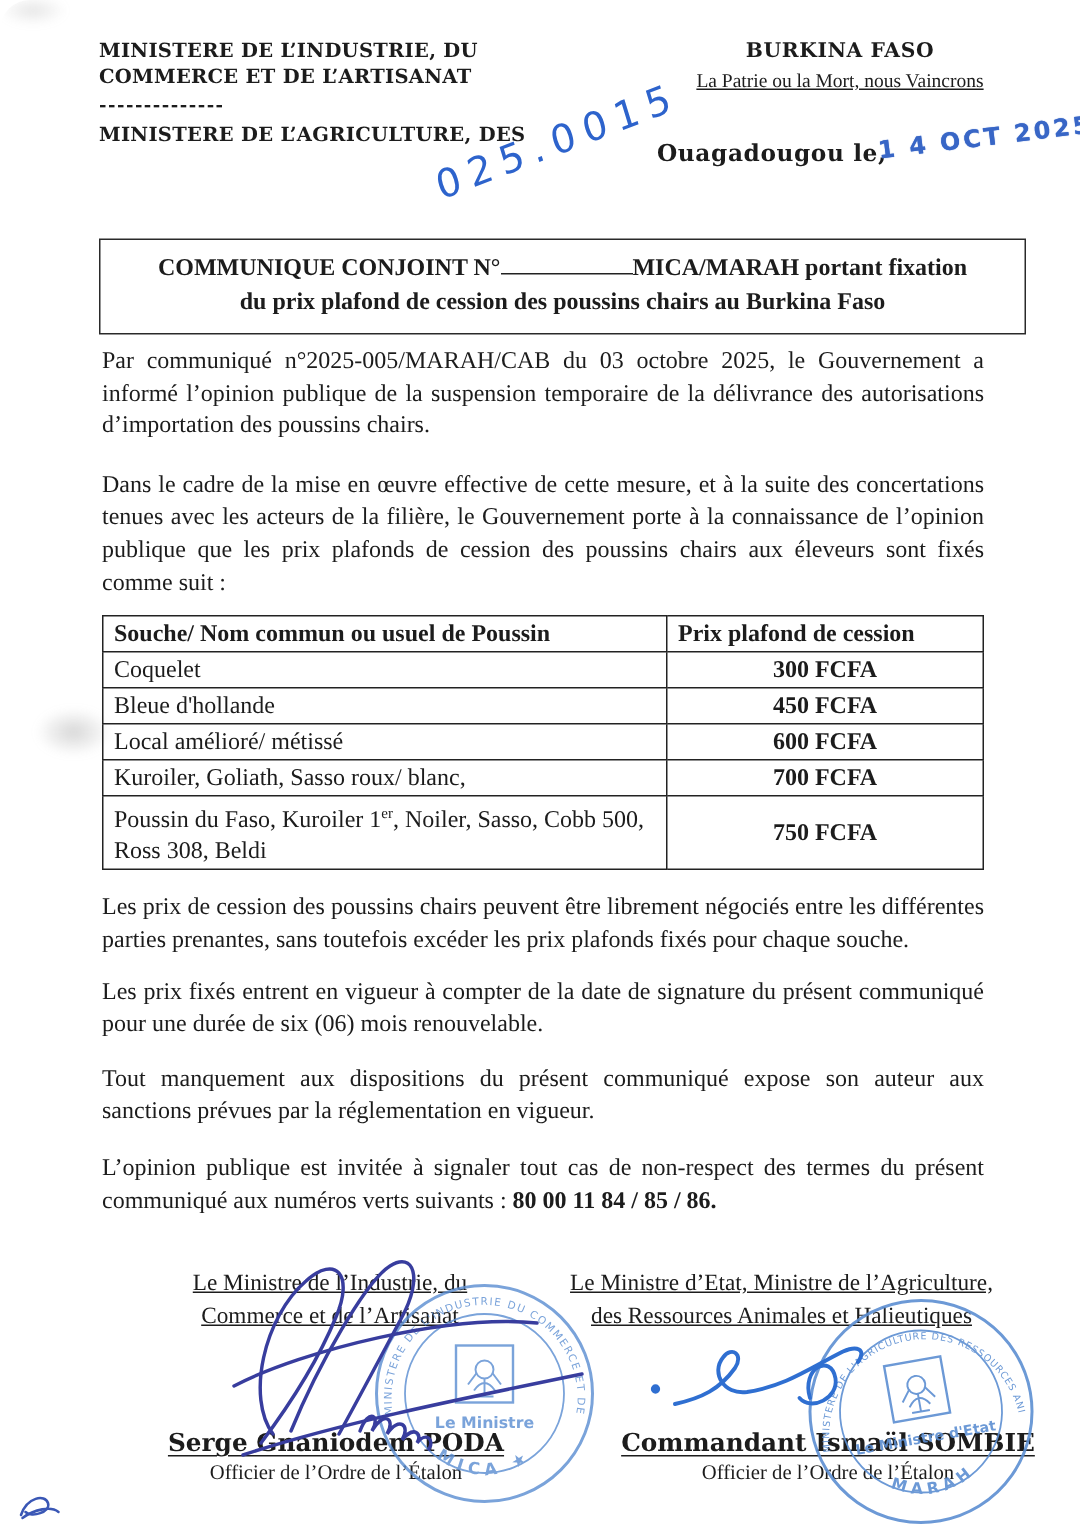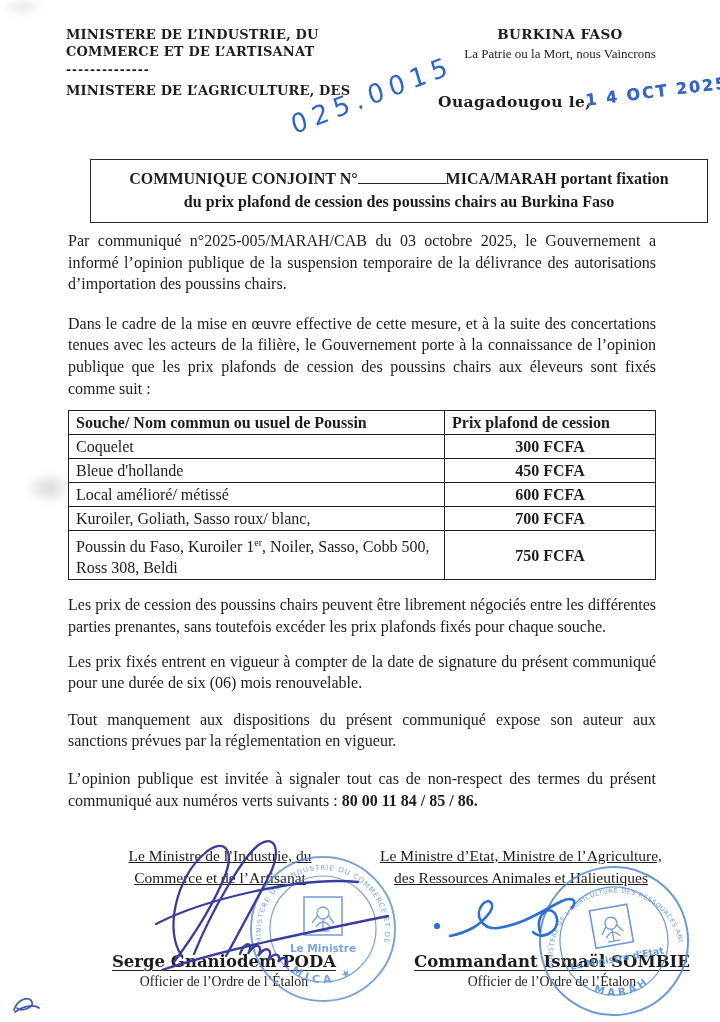--- a/index.html
+++ b/index.html
@@ -8,32 +8,32 @@
     font-family:"Liberation Serif",serif;color:#1c1c1c;overflow:hidden;border-radius:20px;
   }
   
   .hdr-left{position:absolute;left:66px;top:26px;width:340px;
     font-weight:bold;font-size:13px;line-height:1.32;letter-spacing:.2px;
     font-family:"DejaVu Serif","Liberation Serif",serif;}
   .hdr-sep{font-weight:bold;font-size:12px;letter-spacing:1px;margin:3px 0;}
   .hdr-right{position:absolute;left:428px;top:26px;width:264px;text-align:center;}
   .country{font-weight:bold;font-size:13.5px;letter-spacing:.4px;
     font-family:"DejaVu Serif","Liberation Serif",serif;}
-  .motto{font-size:13px;margin-top:4px;}
+  .motto{font-size:13px;margin-top:4px;text-decoration:underline;}
   .place-line{position:absolute;left:438px;top:92px;font-weight:bold;
     font-size:15.5px;letter-spacing:.4px;
     font-family:"DejaVu Serif","Liberation Serif",serif;}
   .date-stamp{position:absolute;left:585px;top:82px;color:#3866c6;
     font-family:"DejaVu Sans",sans-serif;font-weight:bold;font-size:16px;
     letter-spacing:2px;transform:rotate(-7deg);white-space:nowrap;
     text-shadow:0 0 .6px #3866c6;}
   
   .title-box{position:absolute;left:66px;top:159px;width:600px;
     border:1.6px solid #2a2a2a;padding:7px 8px 9px;text-align:center;
-    font-weight:bold;font-size:16px;line-height:23px;background:transparent;margin-left:24px;}
+    font-weight:bold;font-size:16px;line-height:23px;background:transparent;}
   .blank{display:inline-block;width:88px;border-bottom:1.6px solid #222;
     height:13px;vertical-align:baseline;}
   .hand-number{position:absolute;left:296px;top:110px;color:#2d63cc;
     font-family:"DejaVu Sans",sans-serif;font-size:26px;font-weight:500;
     letter-spacing:6px;transform:rotate(-21deg) skewX(-4deg);
     transform-origin:left bottom;white-space:nowrap;}
   
   .content{position:absolute;left:68px;top:230px;width:588px;}
   .content p{margin:0;text-align:justify;font-size:16px;line-height:21.6px;}
   .p1{margin-bottom:18px !important;}

